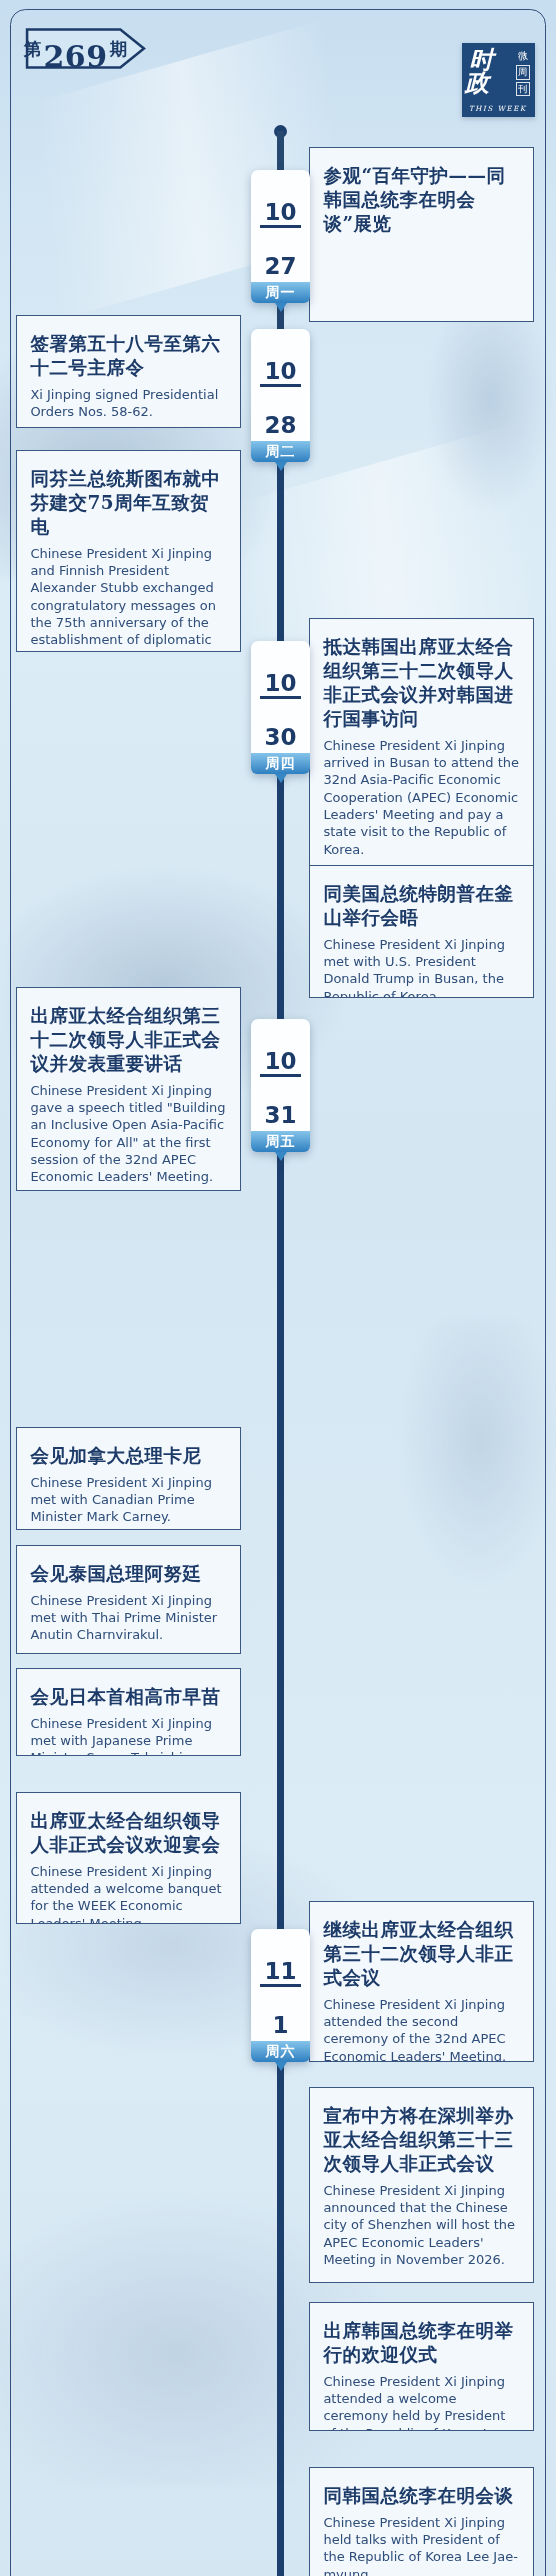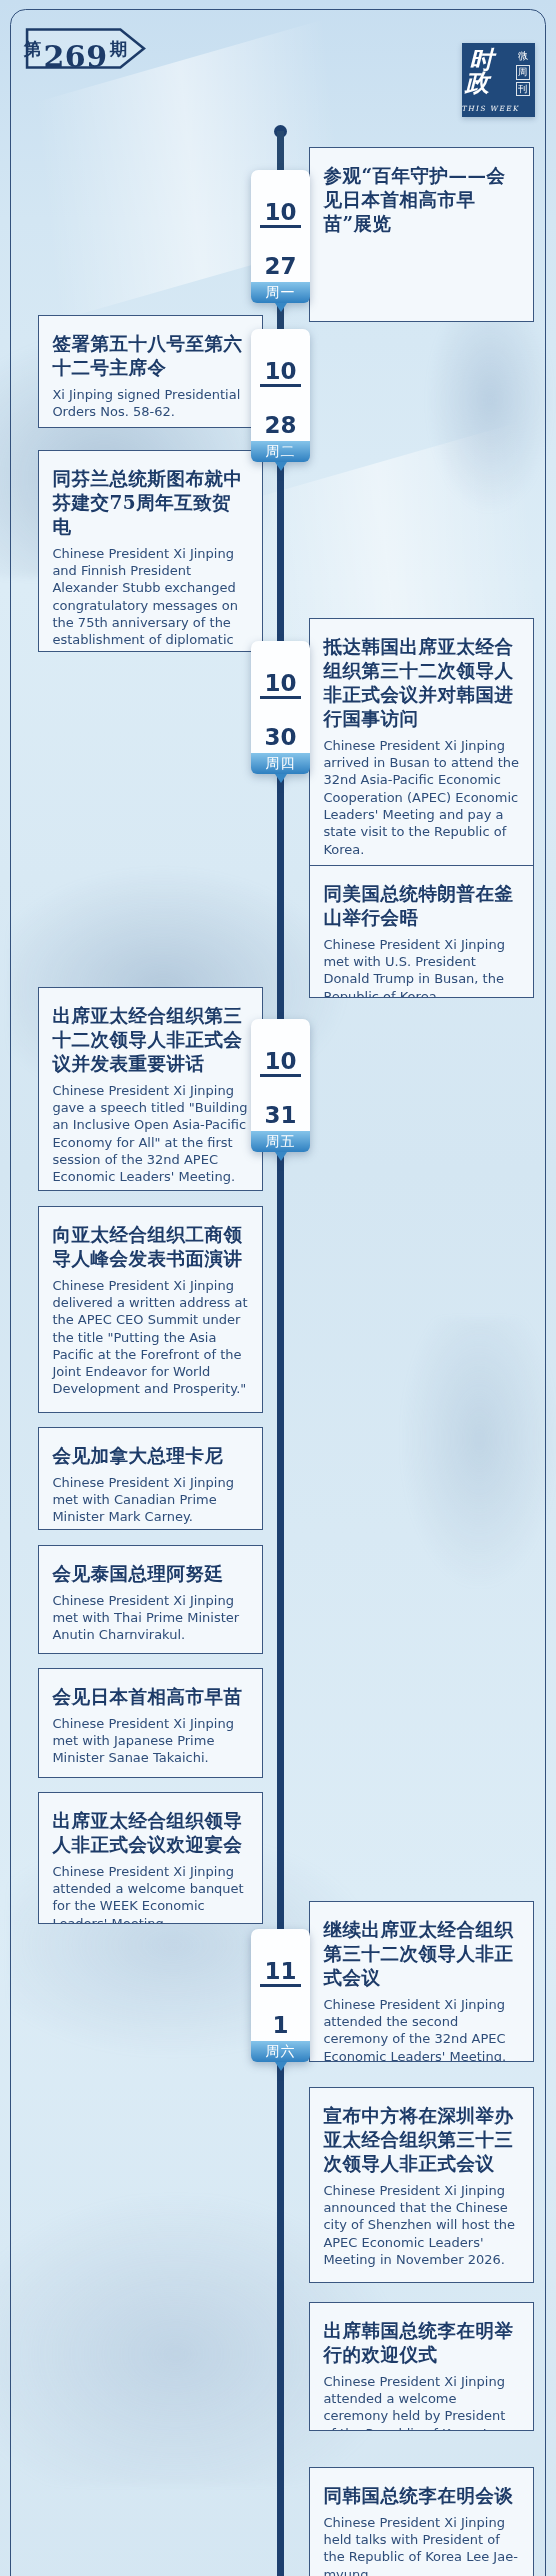--- a/index.html
+++ b/index.html
@@ -20,37 +20,37 @@
   .issue .txt{position:absolute;left:0;top:0;width:101px;height:41px;display:flex;align-items:center;justify-content:center;gap:2.1px;color:#1d3b68;font-family:"DejaVu Serif",serif;font-weight:700;}
   .issue .sm{font-size:17.5px;} .issue .lg{font-size:30px;letter-spacing:0.5px;margin-top:15px;}
 
   
   .weeklogo{position:absolute;left:462px;top:43px;width:73px;height:74px;background:#20497b;z-index:6;color:#fff;box-shadow:0 2.1px 5.2px rgba(30,60,100,.25);}
   .wl-c1{position:absolute;left:7.2px;top:1px;font-family:"DejaVu Serif",serif;font-style:italic;font-weight:700;font-size:24px;}
   .wl-c2{position:absolute;left:3.1px;top:24px;font-family:"DejaVu Serif",serif;font-style:italic;font-weight:700;font-size:24px;}
   .wl-col{position:absolute;right:5.2px;top:7.2px;display:flex;flex-direction:column;align-items:center;gap:2.1px;}
   .wl-col .plain{font-size:9.8px;transform:rotate(-8deg);}
   .wl-col .boxed{font-size:9.3px;border:0.5px solid rgba(255,255,255,.85);padding:0 1.5px;line-height:12.4px;}
-  .wl-sub{position:absolute;bottom:4.1px;left:0;right:0;font-family:"DejaVu Serif",serif;font-style:italic;font-size:7.2px;letter-spacing:1.5px;}
+  .wl-sub{position:absolute;bottom:4.1px;left:0;right:0;text-align:center;font-family:"DejaVu Serif",serif;font-style:italic;font-size:7.2px;letter-spacing:1.5px;}
 
   
   .tl-cap{position:absolute;left:274px;top:125px;width:13.4px;height:13.4px;border-radius:50%;background:#1d3f6e;z-index:2;}
   .tl-line{position:absolute;left:277px;top:131px;width:7.2px;height:3242px;background:linear-gradient(180deg,#27496f,#1d3f6e 12%,#1d3f6e);z-index:2;}
 
   .date-badge{position:absolute;left:251px;width:59px;z-index:5;filter:drop-shadow(0 3.1px 4.1px rgba(30,60,100,.30));}
   .db-top{background:#fdfeff;border-radius:7.2px 7.2px 0 0;padding:4.1px 0 4.6px;text-align:center;}
   .db-month,.db-day{font-weight:700;font-size:23px;line-height:21.6px;color:#1d3b68;margin-top:28px;}
   .db-divider{width:41px;height:2.6px;background:#1d3b68;margin:1.5px auto;}
-  .db-week{display:block;background:linear-gradient(180deg,#85c4ea,#2e7fc0);border-radius:0 0 6.2px 6.2px;color:#fff;text-align:center;font-size:14px;font-weight:400;line-height:20.6px;letter-spacing:1px;}
+  .db-week{display:block;background:linear-gradient(180deg,#85c4ea,#2e7fc0);border-radius:0 0 6.2px 6.2px;color:#fff;text-align:center;font-size:14px;font-weight:700;line-height:20.6px;letter-spacing:1px;}
   .db-pointer{width:0;height:0;margin:0 auto;border:6.7px solid transparent;border-top:9.3px solid #3787c5;}
   .node-dot{position:absolute;left:272px;width:17.5px;height:17.5px;box-sizing:border-box;border-radius:50%;background:radial-gradient(circle at 35% 30%,#6db7e4,#2277b4);border:2.1px solid #1d3f6e;z-index:4;}
 
   
   .entry{position:absolute;box-sizing:border-box;width:225px;background:#f3f8fc;border:1px solid #3a5781;padding:15.5px 13.4px 9.3px;overflow:hidden;z-index:3;}
-  .entry.left{left:38px;} .entry.right{left:309px;}
+  .entry.left{left:16px;} .entry.right{left:309px;}
   .entry .zh{font-family:"DejaVu Serif",serif;font-weight:700;font-size:18.5px;line-height:1.3;color:#1d3b68;letter-spacing:0.5px;margin:0 0 6.2px;}
   .entry .en{font-size:13px;line-height:1.33;color:#2e4d79;margin:0;}
 </style>
 </head>
 <body>
 
 <div class="poster">
 
   <div class="streak" style="left:-41px;top:62px;width:464px;height:216px;"></div>
   <div class="streak" style="left:155px;top:464px;width:464px;height:196px;"></div>
@@ -137,21 +137,21 @@
         <div class="db-month">11</div>
         <div class="db-divider"></div>
         <div class="db-day">1</div>
       </div>
     <span class="db-week">周六</span>
     <div class="db-pointer"></div>
   </div>
   <div class="node-dot" style="top:2008px"></div>
 
   <section class="entry right" style="top:147px;height:175px">
-    <h2 class="zh">参观“百年守护——会见日本首相高市早苗”展览</h2>
+    <h2 class="zh">参观“百年守护——同韩国总统李在明会谈”展览</h2>
   </section>
 
   <section class="entry left" style="top:315px;height:113px">
     <h2 class="zh">签署第五十八号至第六十二号主席令</h2>
     <p class="en">Xi Jinping signed Presidential Orders Nos. 58-62.</p>
   </section>
 
   <section class="entry left" style="top:450px;height:202px">
     <h2 class="zh">同芬兰总统斯图布就中芬建交75周年互致贺电</h2>
     <p class="en">Chinese President Xi Jinping and Finnish President Alexander Stubb exchanged congratulatory messages on the 75th anniversary of the establishment of diplomatic ties between the two countries.</p>
@@ -165,36 +165,32 @@
   <section class="entry right" style="top:865px;height:133px">
     <h2 class="zh">同美国总统特朗普在釜山举行会晤</h2>
     <p class="en">Chinese President Xi Jinping met with U.S. President Donald Trump in Busan, the Republic of Korea.</p>
   </section>
 
   <section class="entry left" style="top:987px;height:204px">
     <h2 class="zh">出席亚太经合组织第三十二次领导人非正式会议并发表重要讲话</h2>
     <p class="en">Chinese President Xi Jinping gave a speech titled "Building an Inclusive Open Asia-Pacific Economy for All" at the first session of the 32nd APEC Economic Leaders' Meeting.</p>
   </section>
 
-  <section class="entry left" style="top:1206px;height:207px">
-    <h2 class="zh">向亚太经合组织工商领导人峰会发表书面演讲</h2>
-    <p class="en">Chinese President Xi Jinping delivered a written address at the APEC CEO Summit under the title "Putting the Asia Pacific at the Forefront of the Joint Endeavor for World Development and Prosperity."</p>
-  </section>
 
   <section class="entry left" style="top:1427px;height:103px">
     <h2 class="zh">会见加拿大总理卡尼</h2>
     <p class="en">Chinese President Xi Jinping met with Canadian Prime Minister Mark Carney.</p>
   </section>
 
   <section class="entry left" style="top:1545px;height:109px">
     <h2 class="zh">会见泰国总理阿努廷</h2>
     <p class="en">Chinese President Xi Jinping met with Thai Prime Minister Anutin Charnvirakul.</p>
   </section>
 
-  <section class="entry left" style="top:1668px;height:110px">
+  <section class="entry left" style="top:1668px;height:88px">
     <h2 class="zh">会见日本首相高市早苗</h2>
     <p class="en">Chinese President Xi Jinping met with Japanese Prime Minister Sanae Takaichi.</p>
   </section>
 
   <section class="entry left" style="top:1792px;height:132px">
     <h2 class="zh">出席亚太经合组织领导人非正式会议欢迎宴会</h2>
     <p class="en">Chinese President Xi Jinping attended a welcome banquet for the WEEK Economic Leaders' Meeting.</p>
   </section>
 
   <section class="entry right" style="top:1901px;height:161px">

